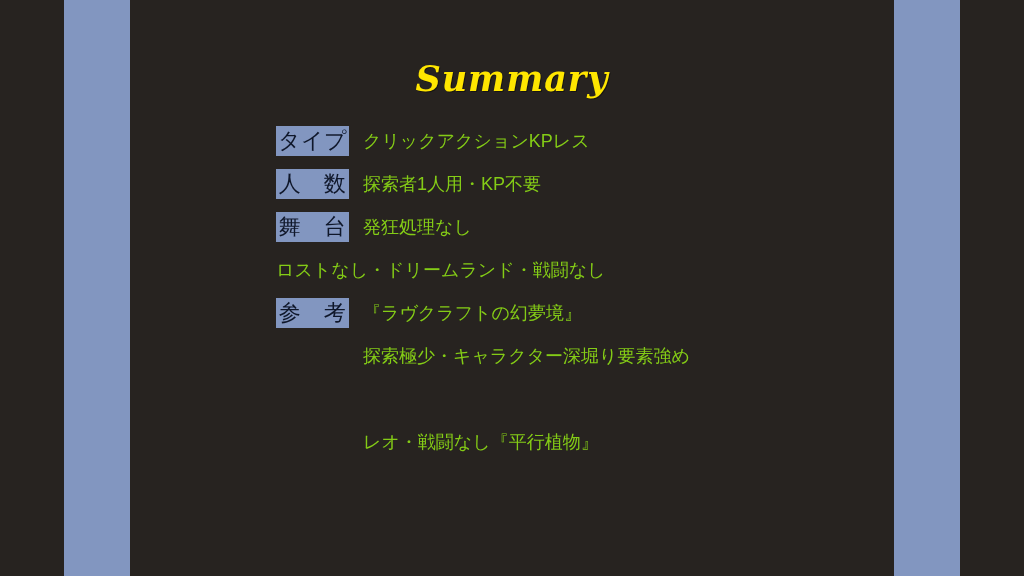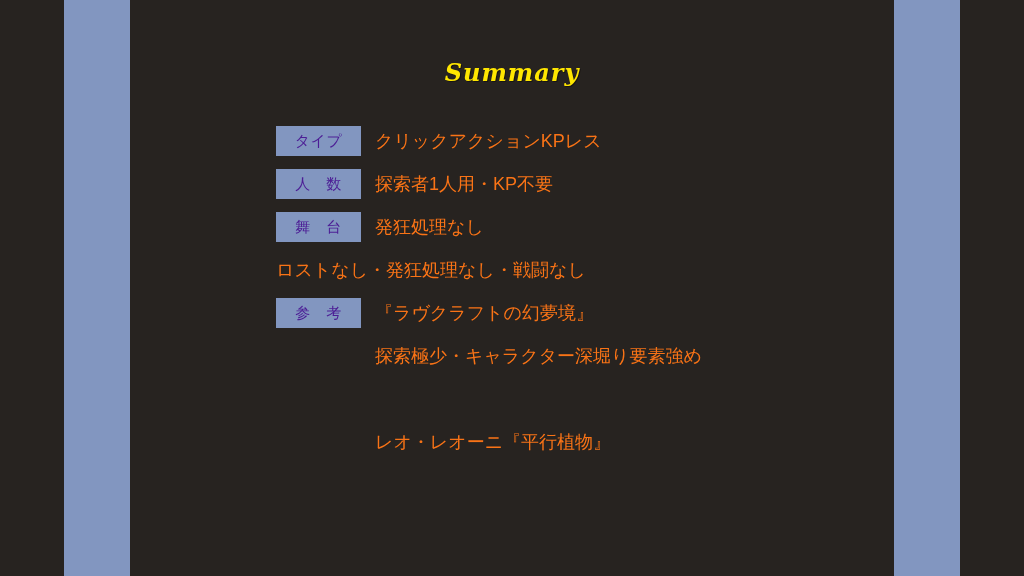--- a/index.html
+++ b/index.html
@@ -44,59 +44,59 @@
   .title {
     position: absolute;
     top: 58px;
     left: 0;
     width: 764px;
     text-align: center;
     color: #ffe600;
     font-family: "DejaVu Serif", serif;
     font-style: italic;
     font-weight: bold;
-    font-size: 24px;
+    font-size: 35px;
     letter-spacing: 1px;
     text-shadow: 1px 1px 0 rgba(0,0,0,0.4);
   }
 
   .rows {
     position: absolute;
     top: 126px;
     left: 146px;
     width: 620px;
   }
 
   .row {
     display: flex;
     align-items: flex-start;
     margin-bottom: 11px;
     min-height: 32px;
   }
 
   .label {
     flex: 0 0 auto;
-    width: 85px;
+    width: 73px;
     height: 30px;
     line-height: 30px;
     background: #8296c0;
-    color: #4c1d95;
-    font-size: 15px;
+    color: #0f172a;
+    font-size: 22px;
     text-align: center;
     letter-spacing: 0.5px;
     box-sizing: border-box;
     margin-right: 14px;
   }
   .label.blank {
     background: transparent;
   }
 
   .value {
     flex: 1 1 auto;
-    color: #f97316;
+    color: #84cc16;
     font-size: 18px;
     line-height: 30px;
     white-space: nowrap;
   }
 </style>
 </head>
 <body>
 
 <div id="slide">
 
@@ -119,37 +119,37 @@
         <div class="value">探索者1人用・KP不要</div>
       </div>
 
 
       <div class="row">
         <div class="label">舞　台</div>
         <div class="value">発狂処理なし</div>
       </div>
 
       <div class="row">
-        <div class="value">ロストなし・発狂処理なし・戦闘なし</div>
+        <div class="value">ロストなし・ドリームランド・戦闘なし</div>
       </div>
 
       <div class="row">
         <div class="label">参　考</div>
         <div class="value">『ラヴクラフトの幻夢境』</div>
       </div>
 
       <div class="row">
         <div class="label blank"></div>
         <div class="value">探索極少・キャラクター深堀り要素強め</div>
       </div>
 
       <div class="row">
         <div class="label blank"></div>
       </div>
 
       <div class="row">
         <div class="label blank"></div>
-        <div class="value">レオ・レオーニ『平行植物』</div>
+        <div class="value">レオ・戦闘なし『平行植物』</div>
       </div>
 
     </div>
   </div>
 </div>
 
 </body></html>

